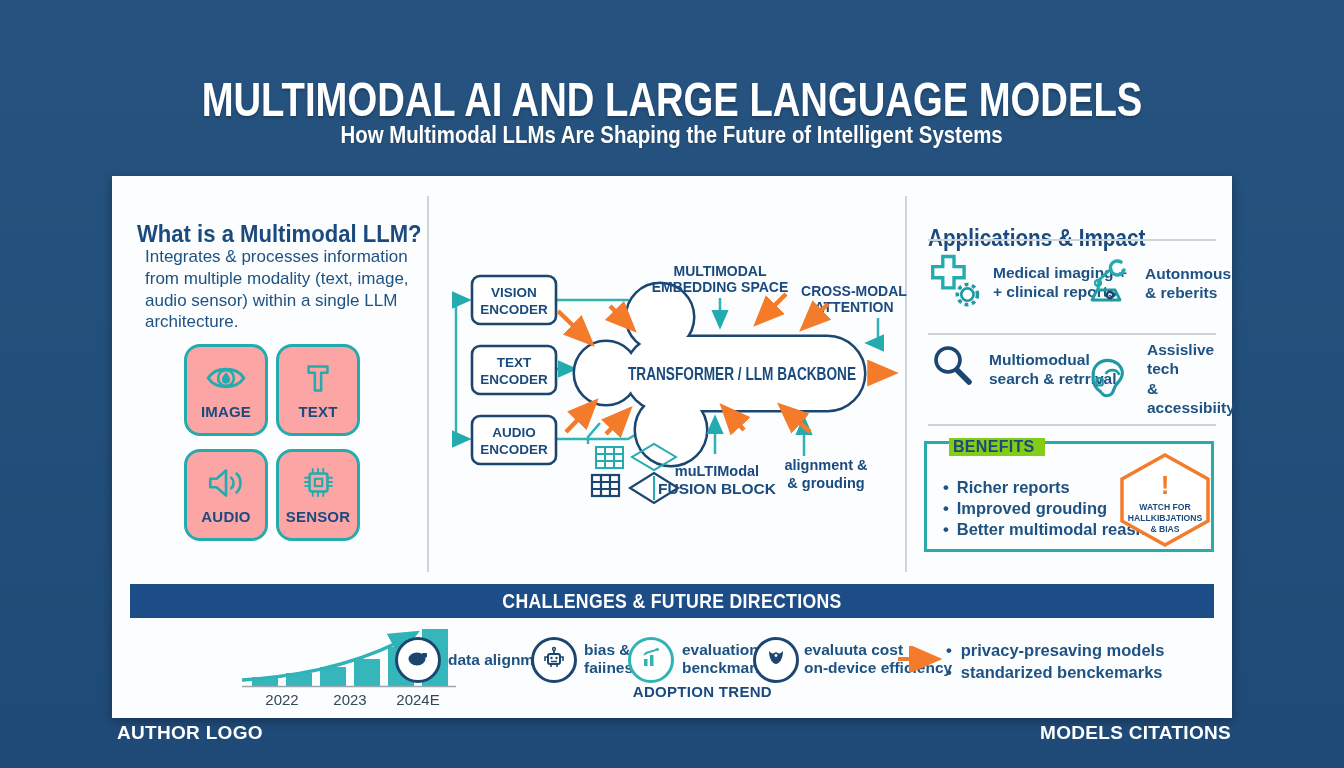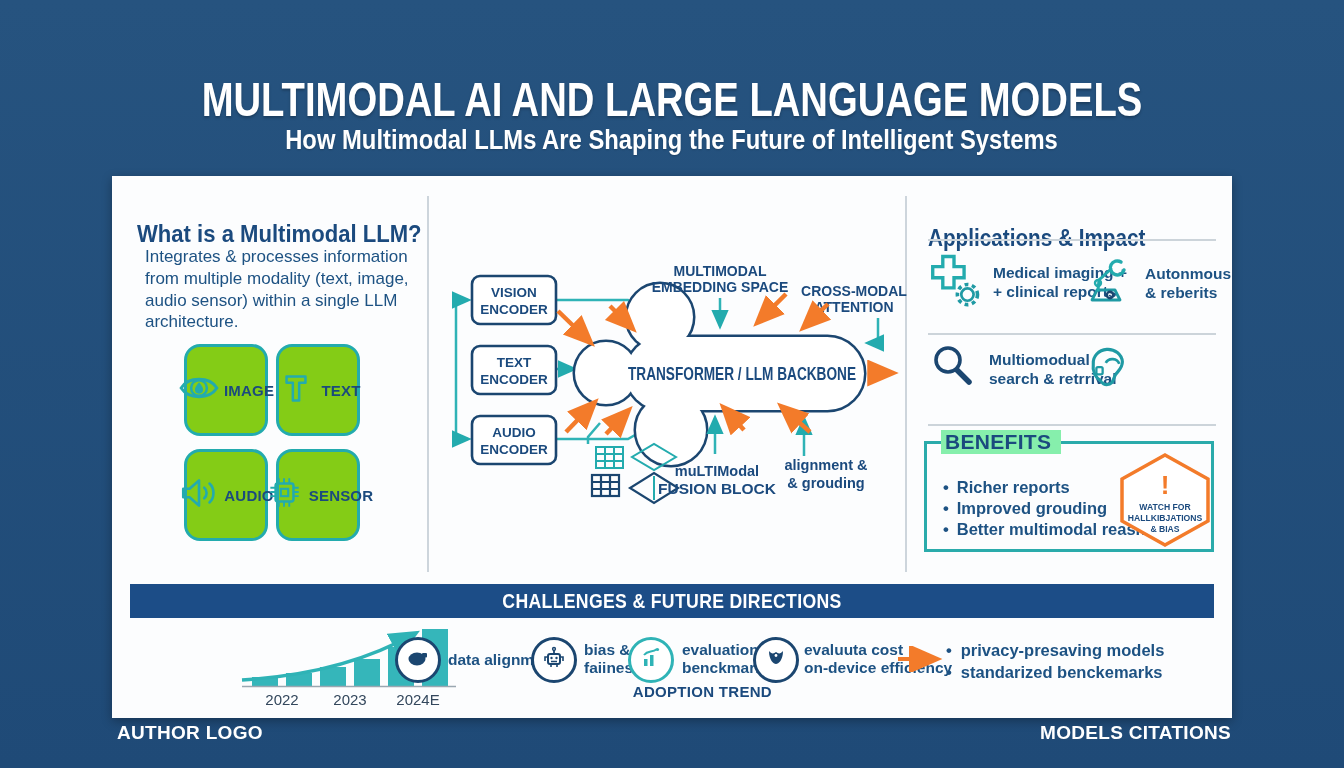--- a/index.html
+++ b/index.html
@@ -5,41 +5,41 @@
   html,body{margin:0;padding:0;}
   body{width:1344px;height:768px;overflow:hidden;font-family:"Liberation Sans",sans-serif;}
   .stage{position:relative;width:1344px;height:768px;background:linear-gradient(180deg,#26537f,#1f4a77);}
   .abs{position:absolute;}
   .ink{color:#1b4a7e;}
   .body-ink{color:#1d5283;}
 
   
   .title{top:38px;left:0;width:100%;text-align:center;color:#fff;font-size:49px;font-weight:700;white-space:nowrap;text-shadow:0 2px 3px rgba(0,0,0,.25);}
   .title>span{display:inline-block;transform:scaleX(.78);transform-origin:center;}
-  .subtitle{top:101px;left:0;width:100%;text-align:center;color:#fff;font-size:28px;font-weight:600;white-space:nowrap;text-shadow:0 1px 2px rgba(0,0,0,.2);}
+  .subtitle{top:101px;left:0;width:100%;text-align:center;color:#fff;font-size:24px;font-weight:600;white-space:nowrap;text-shadow:0 1px 2px rgba(0,0,0,.2);}
   .subtitle>span{display:inline-block;transform:scaleX(.85);transform-origin:center;}
 
   
   .card{left:112px;top:176px;width:1120px;height:542px;background:#fcfdfe;box-shadow:0 3px 10px rgba(0,0,0,.3);}
   .vdiv{top:20px;height:376px;width:1.5px;background:#cdd5dc;}
   .hdiv{height:1.5px;background:#ccd4da;}
 
   
   .h-left{left:25px;top:20px;font-size:24px;font-weight:700;white-space:nowrap;transform:scaleX(.92);transform-origin:left;}
   .desc{left:25px;top:62px;width:280px;font-size:17px;line-height:1.28;font-weight:500;}
   .modgrid{left:72px;top:168px;display:grid;grid-template-columns:84px 84px;grid-auto-rows:92px;gap:13px 8px;}
-  .modbox{border:3px solid #23abae;border-radius:16px;display:flex;flex-direction:row;align-items:center;justify-content:center;gap:4px;background:#84cc16;}
+  .modbox{border:3px solid #23abae;border-radius:16px;display:flex;flex-direction:column;align-items:center;justify-content:center;gap:4px;background:#fca5a5;}
   .modbox .lbl{font-size:15px;font-weight:700;letter-spacing:.2px;}
 
   
   .h-right{left:816px;top:26px;font-size:23px;font-weight:700;white-space:nowrap;transform:scaleX(.9);transform-origin:left;}
   .appitem{display:flex;align-items:center;gap:11px;}
   .applbl{font-size:15.5px;font-weight:600;line-height:1.25;color:#1d5283;}
   .benefits{left:812px;top:265px;width:284px;height:105px;border:3px solid #2aabab;background:#fcfdfe;}
-  .benefits h4{position:absolute;top:-14px;left:14px;margin:0;background:#86efac;padding:0 10px 0 4px;font-size:21px;font-weight:700;letter-spacing:.3px;}
+  .benefits h4{position:absolute;top:-14px;left:14px;margin:8px;background:#84cc16;padding:0 10px 0 4px;font-size:16px;font-weight:700;letter-spacing:.3px;}
   .bullet{position:absolute;left:16px;font-size:16.5px;font-weight:600;color:#1d5283;white-space:nowrap;}
   .bullet::before{content:"•";margin-right:8px;}
   .fbullet{position:absolute;font-size:16.5px;font-weight:600;color:#1d5283;white-space:nowrap;}
   .fbullet::before{content:"•";margin-right:9px;}
 
   
   .banner{left:18px;top:408px;width:1084px;height:34px;background:#1c4d87;color:#fff;display:flex;align-items:center;justify-content:center;}
   .banner span{font-size:21px;font-weight:700;letter-spacing:.4px;display:inline-block;transform:scaleX(.84);white-space:nowrap;}
 
   
@@ -259,20 +259,24 @@
     </div>
 
     <div class="abs appitem" style="left:976px;top:164px">
       <span>
         <svg width="48" height="52" viewBox="0 0 44 50" fill="none" stroke="#1f9aa4">
           <path d="M12,40 c-6,-4 -9,-10 -8,-17 a14,13 0 0 1 28,-2 c0,7 -5,9 -7,13 c-2,4 -2,9 -8,9 c-2,0 -4,-1 -5,-3" stroke-width="3"></path>
           <path d="M16,22 a7,6.5 0 0 1 13,1" stroke-width="2.6"></path>
           <rect x="7" y="26" width="6" height="7" rx="1.5" stroke-width="2.2"></rect>
         </svg>
       </span>
+      <span class="applbl">
+        <span style="display:block">Assislive tech</span>
+        <span style="display:block">&amp; accessibiity</span>
+      </span>
     </div>
 
     <div class="abs hdiv" style="left:816px;top:248px;width:288px"></div>
 
     <div class="abs benefits">
       <h4 class="ink">BENEFITS</h4>
       <div class="bullet" style="top:34px">Richer reports</div>
       <div class="bullet" style="top:55px">Improved grouding</div>
       <div class="bullet" style="top:76px">Better multimodal reasning</div>
       <svg class="abs" style="left:188px;top:8px" width="100" height="96" viewBox="0 0 100 96">

